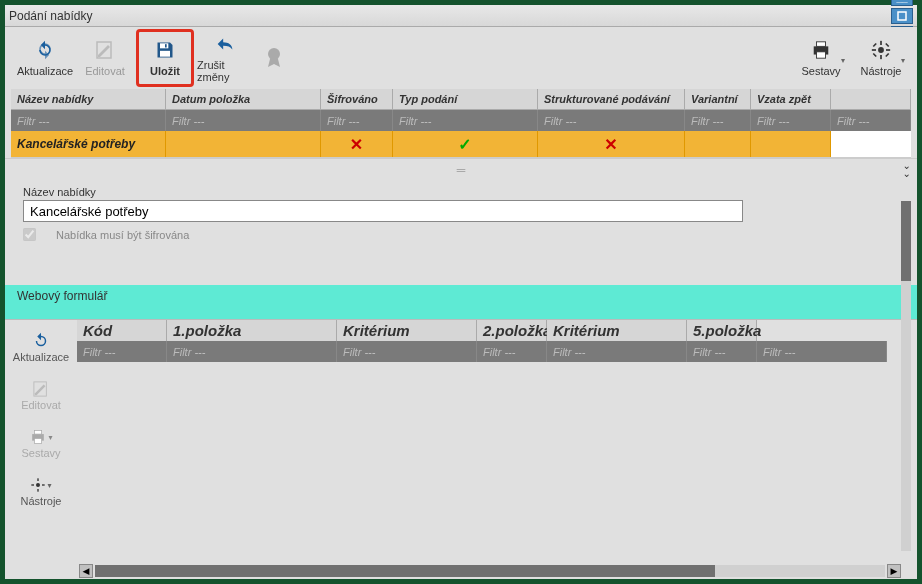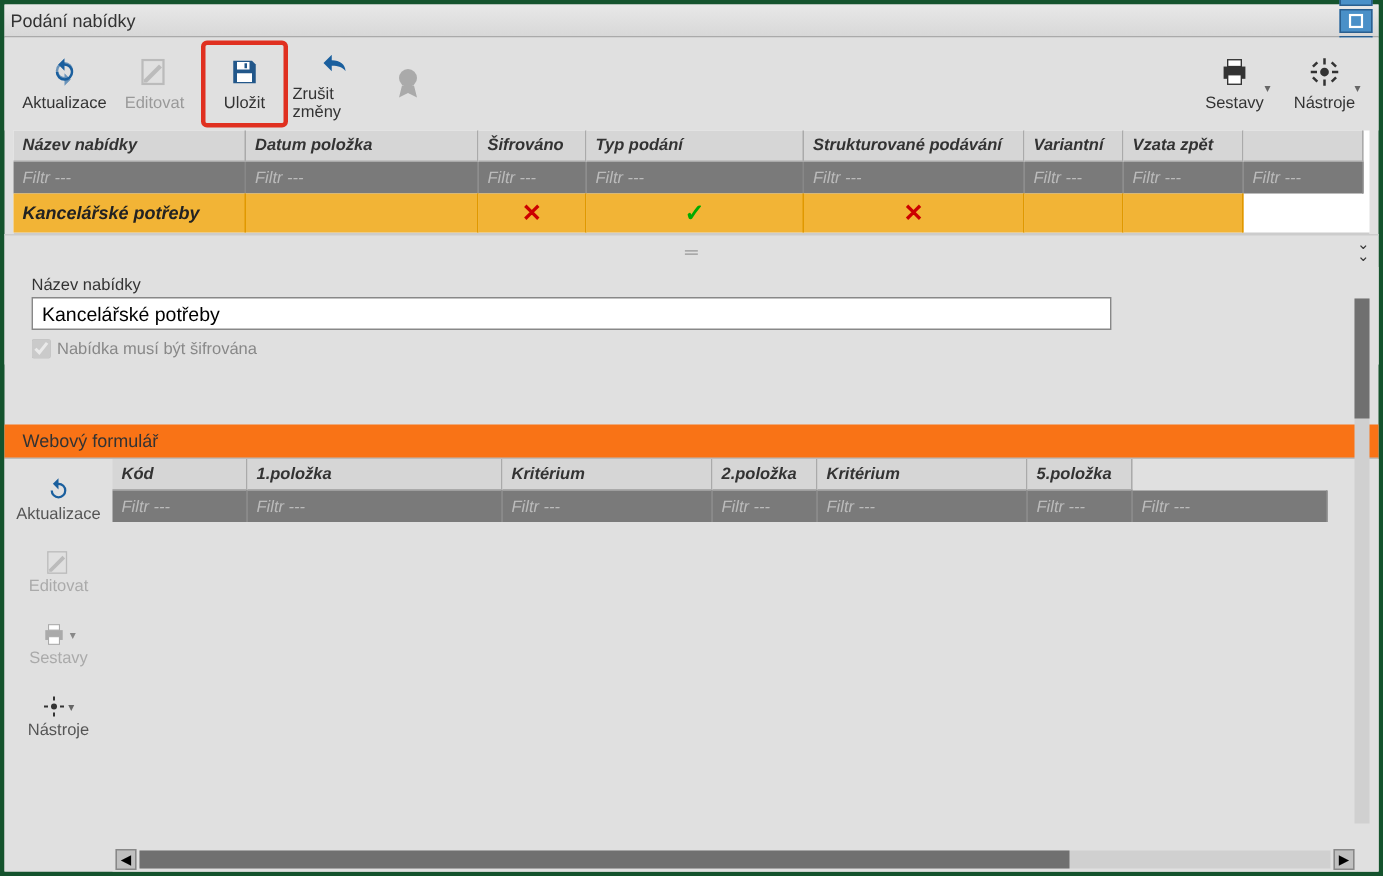--- a/index.html
+++ b/index.html
@@ -1,65 +1,65 @@
 <!DOCTYPE html>
 <html><head>
 <meta charset="utf-8">
 <style>
 * { box-sizing: border-box; margin: 0; padding: 0; }
 body { font-family: "Segoe UI", Tahoma, sans-serif; font-size: 12px; background: #fff; }
 
-.window { width: 922px; height: 584px; border: 3px solid #14532d; background: #e0e0e0; display: flex; flex-direction: column; position: relative; }
+.window { width: 922px; height: 584px; border: 5px solid #14532d; background: #e0e0e0; display: flex; flex-direction: column; position: relative; }
 .titlebar { height: 22px; background: linear-gradient(#e8e8e8,#d8d8d8); border-bottom: 1px solid #aaa; display: flex; align-items: center; padding: 0 4px; }
 .titlebar .title { font-size: 12px; color: #333; }
 .win-buttons { margin-left: auto; display: flex; gap: 2px; flex-direction: column; }
 .win-btn { width: 22px; height: 16px; border: 1px solid #2a5f8f; background: #4a90c8; color: #fff; display: flex; align-items: center; justify-content: center; font-size: 10px; cursor: pointer; }
 .win-btn.minimize { font-weight: bold; }
 .win-btn svg { width: 10px; height: 10px; }
 
 .toolbar { height: 62px; background: #e0e0e0; display: flex; align-items: center; padding: 0 8px 0 12px; gap: 4px; }
 .tbtn { display: flex; flex-direction: column; align-items: center; justify-content: center; width: 56px; height: 56px; cursor: pointer; border-radius: 3px; position: relative; }
 .tbtn .ico { width: 22px; height: 22px; display: flex; align-items: center; justify-content: center; margin-bottom: 4px; }
 .tbtn .lbl { font-size: 11px; color: #333; }
 .tbtn.disabled .lbl { color: #999; }
-.tbtn.highlighted { outline: 3px solid #e03020; outline-offset: -2px; }
+.tbtn.highlighted { outline: 3px solid #e03020; outline-offset: -2px; font-weight: bold; }
 .tbtn .drop { position: absolute; right: 4px; top: 26px; font-size: 8px; color: #666; }
 .spacer { flex: 1; }
 .badge-ico { width: 22px; height: 22px; display: flex; align-items: center; justify-content: center; margin-left: 6px; }
 
 .grid-zone { background: #fff; margin: 0 6px 0 6px; display: flex; flex-direction: column; border-bottom: 1px solid #ccc; }
 .ghead, .gfilter, .grow { display: grid; grid-template-columns: 155px 155px 72px 145px 147px 66px 80px 80px; height: 21px; }
 .ghead > div { background: #d6d6d6; border-right: 1px solid #aaa; border-bottom: 1px solid #aaa; padding: 2px 6px; font-size: 11px; font-style: italic; font-weight: bold; color: #333; display: flex; align-items: center; }
 .gfilter > div { background: #7a7a7a; border-right: 1px solid #888; color: #bbb; font-size: 11px; font-style: italic; padding: 2px 6px; display: flex; align-items: center; }
 .grow { height: 26px; }
 .grow > div { background: #f2b436; border-right: 1px solid #e09800; padding: 2px 6px; font-size: 12px; font-weight: bold; font-style: italic; color: #222; display: flex; align-items: center; }
 .grow > div.center { justify-content: center; }
 .grow .xmark { color: #c00; font-weight: bold; font-style: normal; font-size: 16px; }
 .grow .check { color: #0a0; font-weight: bold; font-style: normal; font-size: 16px; }
 
 .splitter { height: 22px; background: #e0e0e0; display: flex; align-items: center; justify-content: center; color: #999; border-top: 1px solid #ccc; cursor: ns-resize; position: relative; }
 .splitter .chevrons { position: absolute; right: 6px; font-size: 10px; line-height: 8px; color: #333; }
 
 .form-area { background: #e0e0e0; padding: 6px 22px 4px 18px; position: relative; border-right: 14px solid #e0e0e0; }
 .form-area .lbl { font-size: 11px; color: #333; margin-bottom: 2px; display: block; }
 .form-area input[type=text] { width: 720px; height: 22px; border: 1px solid #888; padding: 0 6px; font-size: 13px; }
-.check-row { margin-top: 6px; display: flex; align-items: center; gap: 4px; font-size: 11px; color: #888; }
+.check-row { margin-top: 6px; display: flex; align-items: center; gap: 20px; font-size: 11px; color: #888; }
 .check-row input { accent-color: #888; }
 
-.section-h { font-size: 12px; color: #333; padding: 4px 0 4px 12px; background: #f97316; border-bottom: 1px solid #bbb; margin-top: 40px; }
+.section-h { font-size: 12px; color: #333; padding: 4px 0 16px 12px; background: #5eead4; border-bottom: 1px solid #bbb; margin-top: 40px; }
 
 .bottom { flex: 1; background: #e0e0e0; display: flex; border-right: 14px solid #e0e0e0; position: relative; }
 .side-tools { width: 72px; display: flex; flex-direction: column; align-items: center; padding-top: 4px; gap: 2px; }
 .side-tools .sbtn { display: flex; flex-direction: column; align-items: center; width: 64px; height: 46px; justify-content: center; font-size: 11px; color: #555; cursor: pointer; }
 .side-tools .sbtn .ico { height: 20px; display: flex; align-items: center; justify-content: center; }
 .side-tools .sbtn.disabled { color: #aaa; }
 
 .bottom-grid { flex: 1; display: flex; flex-direction: column; }
 .bhead, .bfilter { display: grid; grid-template-columns: 90px 170px 140px 70px 140px 70px 130px; height: 21px; }
-.bhead > div { background: #d6d6d6; border-right: 1px solid #aaa; border-bottom: 1px solid #aaa; padding: 2px 6px; font-size: 11px; font-style: italic; font-weight: bold; color: #333; display: flex; align-items: center; }
+.bhead > div { background: #d6d6d6; border-right: 1px solid #aaa; border-bottom: 1px solid #aaa; padding: 2px 6px; font-size: 15px; font-style: italic; font-weight: bold; color: #333; display: flex; align-items: center; }
 .bfilter > div { background: #7a7a7a; border-right: 1px solid #888; color: #bbb; font-size: 11px; font-style: italic; padding: 2px 6px; display: flex; align-items: center; }
 .bgrid-body { flex: 1; background: #e0e0e0; }
 .hscroll { height: 16px; background: #e0e0e0; display: flex; align-items: center; padding: 0 2px; }
 .hscroll .arrow { width: 14px; height: 14px; background: #c0c0c0; border: 1px solid #888; display: flex; align-items: center; justify-content: center; font-size: 9px; cursor: pointer; }
 .hscroll .track { flex: 1; height: 12px; background: #d0d0d0; margin: 0 2px; position: relative; }
 .hscroll .thumb { position: absolute; left: 0; top: 0; height: 12px; width: 620px; background: #707070; }
 
 .vscroll { position: absolute; right: 6px; top: 196px; width: 10px; height: 350px; background: #d0d0d0; }
 .vscroll .vthumb { width: 10px; height: 80px; background: #707070; }
 </style>

